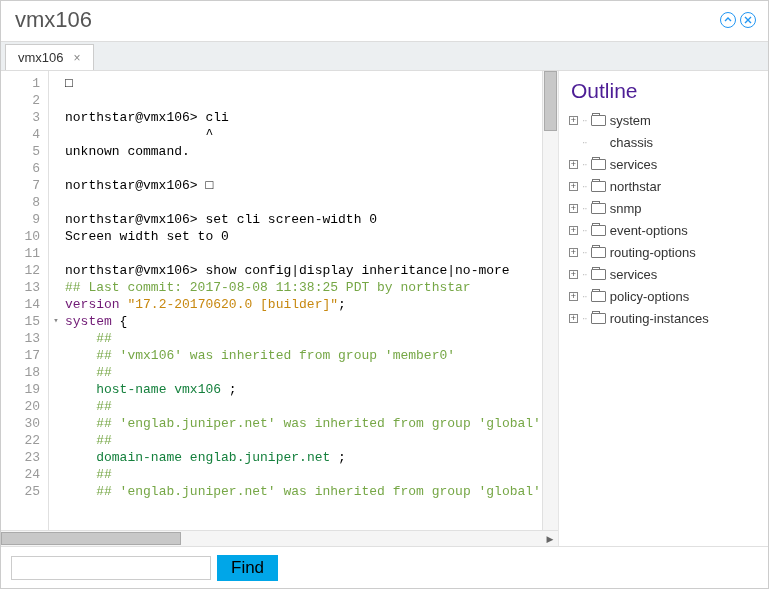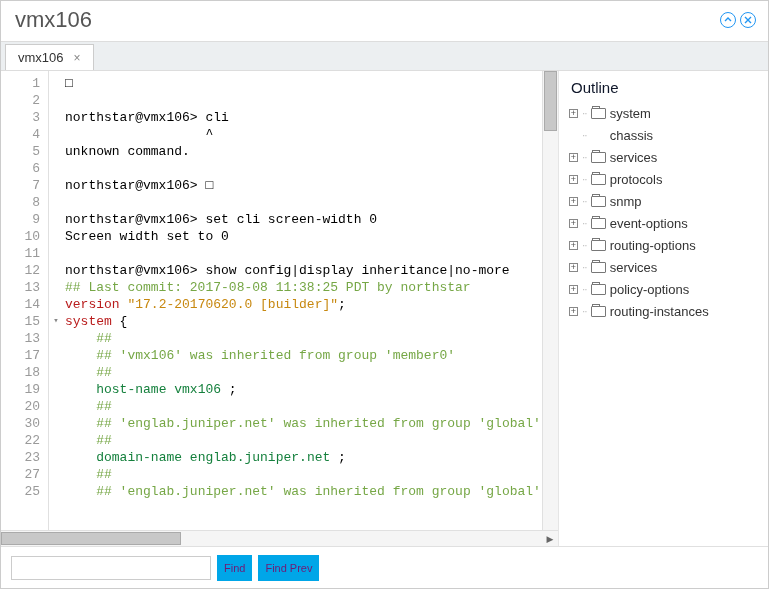--- a/index.html
+++ b/index.html
@@ -20,34 +20,34 @@
 .fold-col { width: 14px; padding-top: 4px; }
 .fold-col div { height: 17px; line-height: 17px; color: #888; font-size: 9px; text-align: center; }
 .code { flex: 1; padding-top: 4px; padding-left: 2px; white-space: pre; overflow: hidden; }
 .code div { height: 17px; line-height: 17px; }
 .vscroll { width: 16px; background: #f5f5f5; border-left: 1px solid #e0e0e0; position: relative; }
 .vscroll-thumb { position: absolute; top: 0; left: 1px; right: 1px; height: 60px; background: #c8c8c8; border: 1px solid #aaa; }
 .hscroll { height: 16px; background: #f5f5f5; border-top: 1px solid #e0e0e0; position: relative; }
 .hscroll-thumb { position: absolute; left: 0; top: 1px; bottom: 1px; width: 180px; background: #c8c8c8; border: 1px solid #aaa; }
 .hscroll-arrow { position: absolute; right: 0; top: 0; bottom: 0; width: 16px; display: flex; align-items: center; justify-content: center; color: #666; font-size: 9px; }
 .outline { width: 210px; border-left: 1px solid #e5e5e5; display: flex; flex-direction: column; padding: 6px 8px 6px 10px; }
-.outline-title { font-size: 15px; color: #0f172a; padding: 2px 0 6px 2px; }
+.outline-title { font-size: 21px; color: #4c1d95; padding: 2px 0 6px 2px; }
 .outline-items { flex: 1; }
 .outline-item { display: flex; align-items: center; height: 22px; font-size: 13px; color: #333; gap: 4px; cursor: pointer; }
 .plus-box { width: 9px; height: 9px; border: 1px solid #888; display: flex; align-items: center; justify-content: center; font-size: 9px; line-height: 1; color: #555; }
 .plus-dots { color: #bbb; font-size: 10px; letter-spacing: -1px; }
 .folder-icon { width: 15px; height: 11px; border: 1px solid #777; border-radius: 1px; position: relative; }
 .folder-icon::before { content: ''; position: absolute; top: -3px; left: 0; width: 6px; height: 2px; border: 1px solid #777; border-bottom: none; }
 .outline-item.no-exp .plus-box { visibility: hidden; }
 .outline-item.no-folder .folder-icon { visibility: hidden; }
 .footer { height: 42px; border-top: 1px solid #e0e0e0; display: flex; align-items: center; padding: 0 10px; gap: 6px; }
 .search-input { width: 200px; height: 24px; border: 1px solid #ccc; padding: 2px 4px; font-size: 13px; }
-.btn { background: #00a6e8; color: #701a75; border: none; height: 26px; padding: 0 7px; font-size: 11px; cursor: pointer; }
+.btn { background: #00a6e8; color: #000000; border: none; height: 26px; padding: 0 14px; font-size: 17px; cursor: pointer; }
 .tok-str { color: #c78810; }
-.tok-kw { color: #b91c1c; }
+.tok-kw { color: #701a75; }
 .tok-cm { color: #76a746; }
 .tok-olive { color: #15803d; }
 </style>
 </head>
 <body>
 
 <div class="window">
   <div class="titlebar">
     <div class="title">vmx106</div>
     <div class="title-icons">
@@ -91,21 +91,21 @@
             <div>14</div>
             <div>15</div>
             <div>13</div>
             <div>17</div>
             <div>18</div>
             <div>19</div>
             <div>20</div>
             <div>30</div>
             <div>22</div>
             <div>23</div>
-            <div>27</div>
+            <div>24</div>
             <div>25</div>
           </div>
         <div class="fold-col" id="foldcol">
             <div></div>
             <div></div>
             <div></div>
             <div></div>
             <div></div>
             <div></div>
             <div></div>
@@ -157,21 +157,21 @@
           <div class="outline-item">
             <div class="plus-box">+</div>
             <span class="plus-dots">··</span>
             <div class="folder-icon"></div>
             <span>services</span>
           </div>
           <div class="outline-item">
             <div class="plus-box">+</div>
             <span class="plus-dots">··</span>
             <div class="folder-icon"></div>
-            <span>protocols</span>
+            <span>northstar</span>
           </div>
           <div class="outline-item">
             <div class="plus-box">+</div>
             <span class="plus-dots">··</span>
             <div class="folder-icon"></div>
             <span>snmp</span>
           </div>
           <div class="outline-item">
             <div class="plus-box">+</div>
             <span class="plus-dots">··</span>
@@ -202,15 +202,14 @@
             <div class="folder-icon"></div>
             <span>routing-instances</span>
           </div>
         </div>
     </div>
   </div>
 
   <div class="footer">
     <input class="search-input" placeholder="" style="">
     <button class="btn">Find</button>
-    <button class="btn">Find Prev</button>
   </div>
 </div>
 
 </body></html>

